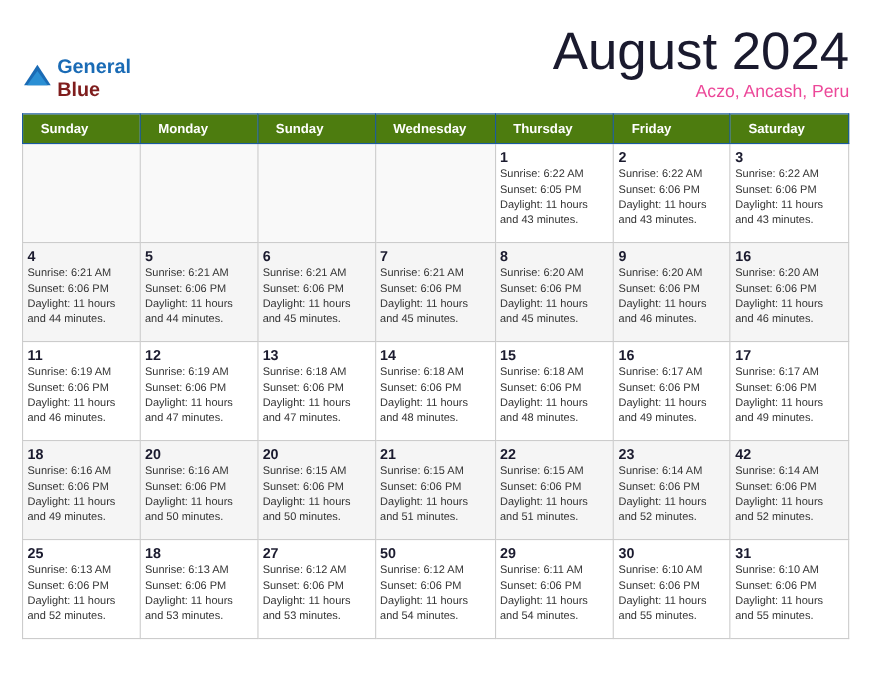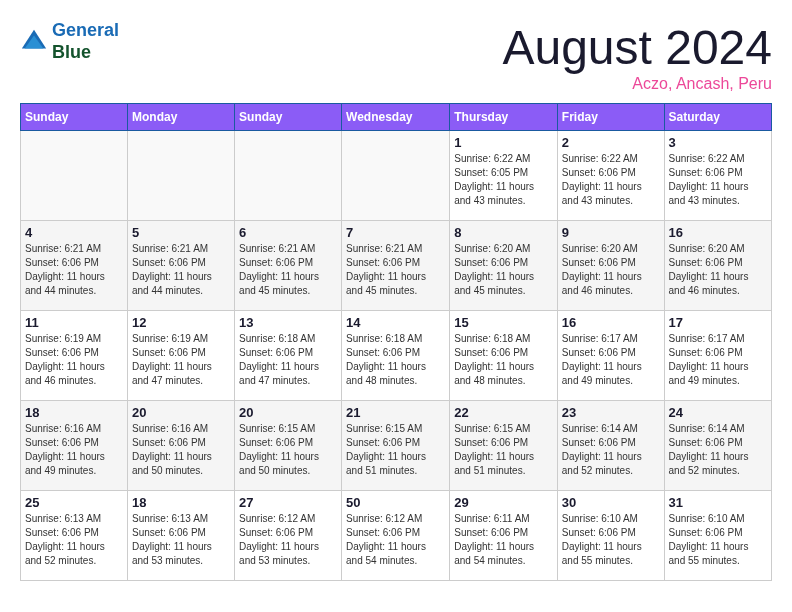--- a/index.html
+++ b/index.html
@@ -6,21 +6,21 @@
     body {
       font-family: Arial, sans-serif;
       background: #fff;
       width: 792px;
       min-height: 612px;
       padding: 20px;
     }
     .header {
       display: flex;
       justify-content: space-between;
-      align-items: flex-start;
+      align-items: flex-end;
       margin-bottom: 10px;
     }
     .logo {
       display: flex;
       align-items: center;
       gap: 4px;
     }
     .logo-text {
       font-size: 18px;
       font-weight: bold;
@@ -45,23 +45,23 @@
     .location {
       font-size: 16px;
       color: #ec4899;
     }
     table {
       width: 100%;
       border-collapse: collapse;
       font-size: 11px;
     }
     thead th {
-      background: #8b5cf6;
+      background: #4d7c0f;
       color: white;
-      padding: 6px 4px;
+      padding: 6px 16px;
       text-align: left;
       font-weight: bold;
       font-size: 12px;
       border: 1px solid #1a5aa0;
     }
     td {
       border: 1px solid #ccc;
       vertical-align: top;
       padding: 4px;
       width: 110px;
@@ -93,21 +93,21 @@
 <body>
 
 <div class="header">
   <div class="logo">
     <svg class="logo-icon" viewBox="0 0 30 30">
       <polygon points="15,2 28,22 2,22" fill="#1a6bb5"></polygon>
       <polygon points="15,8 25,22 5,22" fill="#2a8fd4"></polygon>
     </svg>
     <div class="logo-text">
       <div><span>General</span></div>
-      <div><span style="color:#14532d">Blue</span></div>
+      <div><span style="color:#7f1d1d">Blue</span></div>
     </div>
   </div>
   <div class="title-section">
     <div class="month-year">August 2024</div>
     <div class="location">Aczo, Ancash, Peru</div>
   </div>
 </div>
 
 <table>
   <thead>
@@ -288,21 +288,21 @@
 and 51 minutes.</div>
         </td>
         <td class="light">
           <div class="day-num">23</div>
           <div class="day-info" style="white-space: pre-line;">Sunrise: 6:14 AM
 Sunset: 6:06 PM
 Daylight: 11 hours
 and 52 minutes.</div>
         </td>
         <td class="light">
-          <div class="day-num">24</div>
+          <div class="day-num">42</div>
           <div class="day-info" style="white-space: pre-line;">Sunrise: 6:14 AM
 Sunset: 6:06 PM
 Daylight: 11 hours
 and 52 minutes.</div>
         </td>
       </tr>
       <tr>
         <td class="white">
           <div class="day-num">25</div>
           <div class="day-info" style="white-space: pre-line;">Sunrise: 6:13 AM

